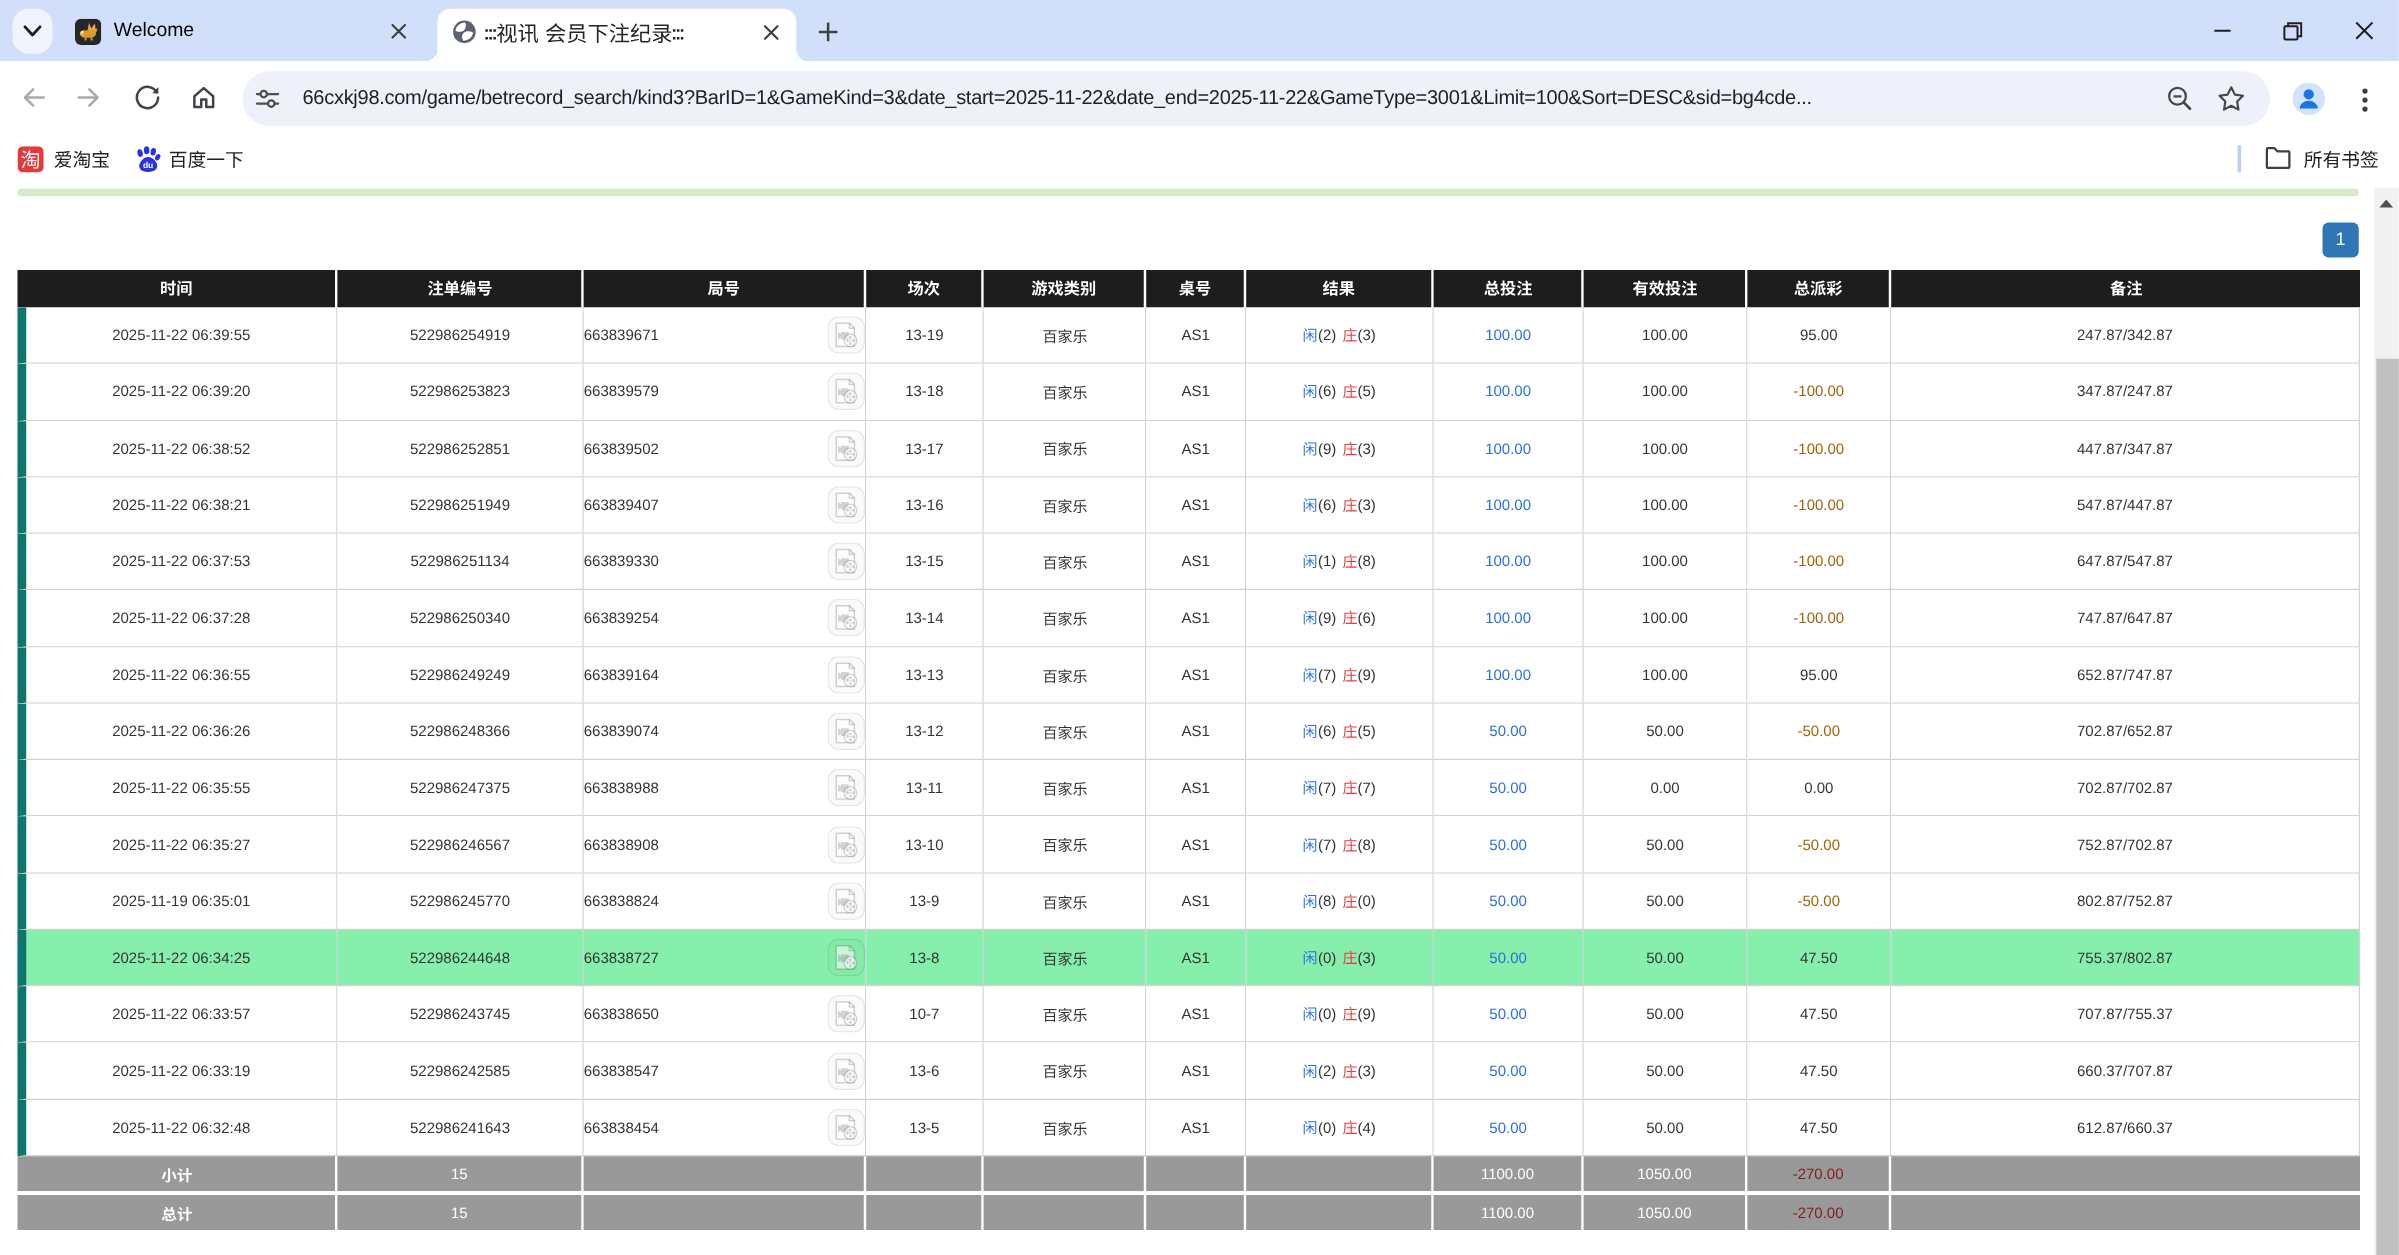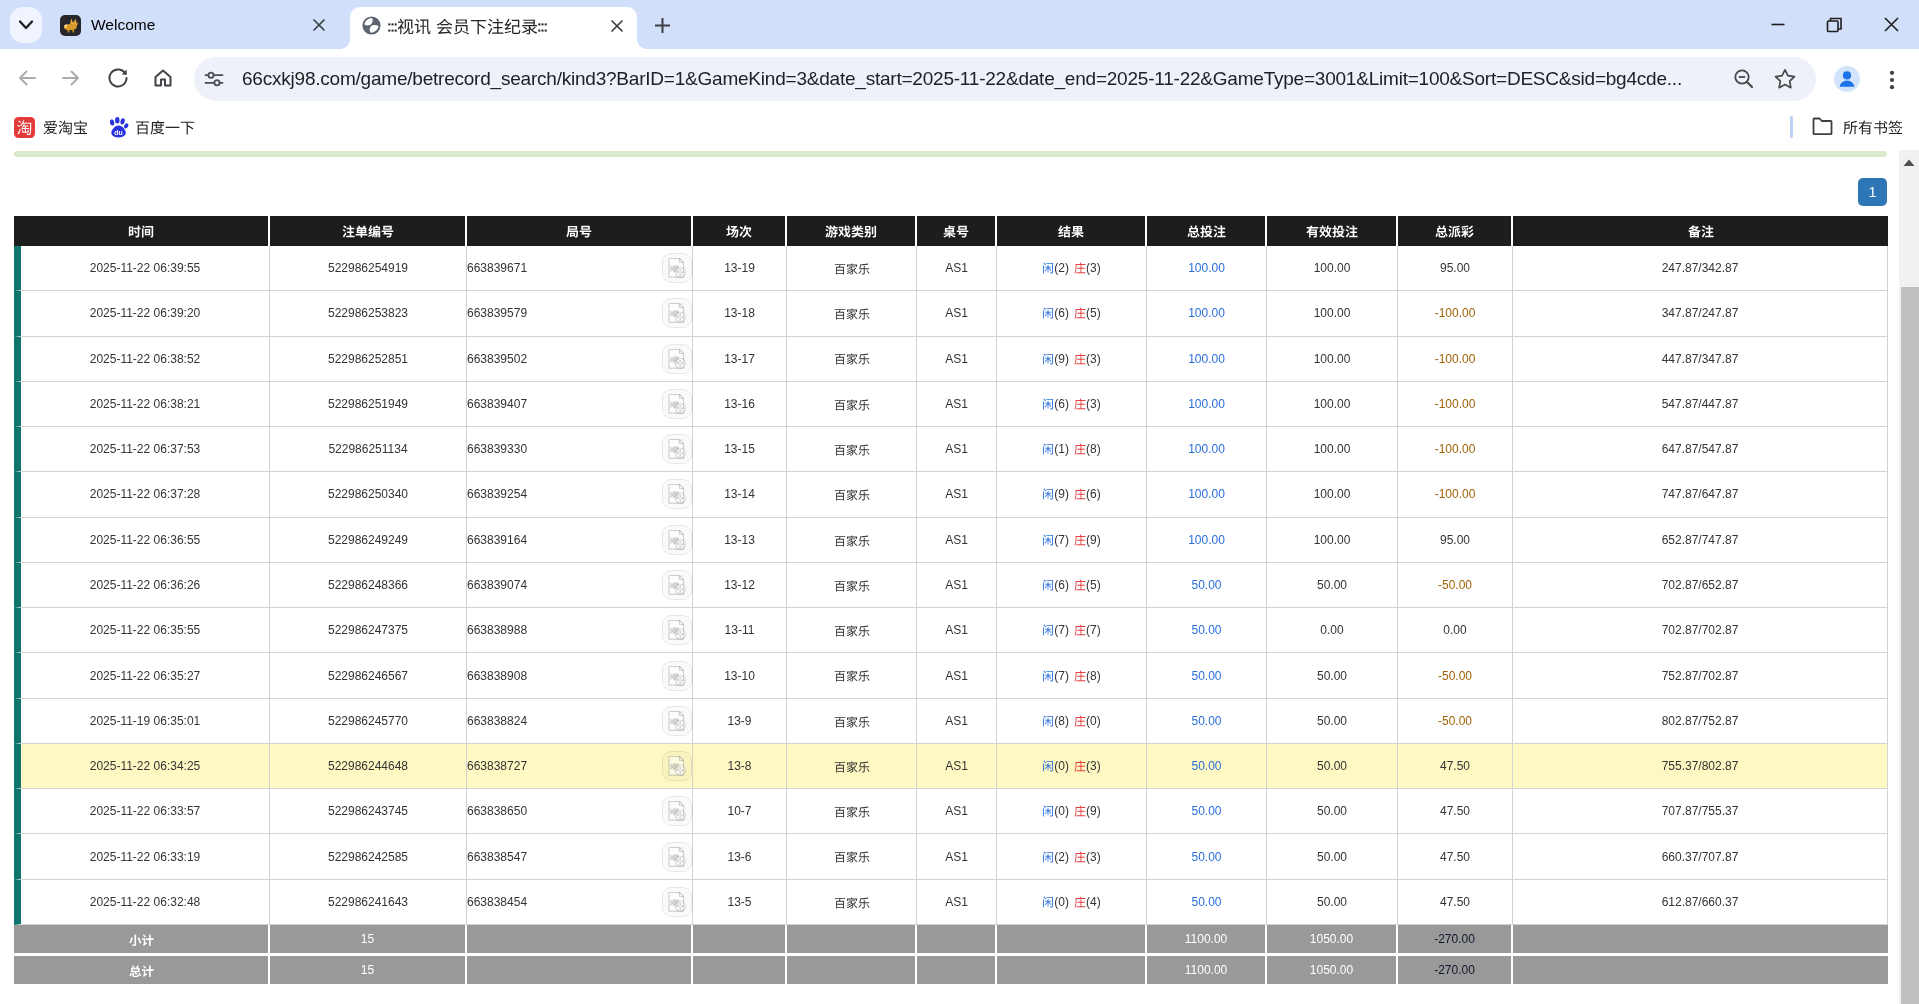--- a/index.html
+++ b/index.html
@@ -9,30 +9,30 @@
 
 #tblwrap{position:absolute;left:14px;top:216px;width:1874px}
 table{border-collapse:separate;border-spacing:0;table-layout:fixed;width:1874px}
 th{background:#1d1d1d;height:30px;border-right:2px solid #fff;padding:0;
    text-align:center;vertical-align:middle}
 th:last-child{border-right:none}
 td{height:45.27px;border-right:1px solid #d2d2d2;border-bottom:1px solid #d2d2d2;
    padding:0;text-align:center;vertical-align:middle;font-size:12px;color:#333;
    background:#fff;overflow:hidden;white-space:nowrap}
 tr td:first-child{border-left:7px solid #0f766e}
-tr.hl td{background:#fef9c3}
+tr.hl td{background:#86efac}
 tr.sum td{background:#999;height:28px;border:none;border-right:2px solid #fff;color:#fff;font-weight:normal}
 tr.sum td:first-child{border-left:none}
 tr.sum td:last-child{border-right:none}
 tr.gap td{background:#fff;height:3px;border:none}
 .ju{display:flex;align-items:center;justify-content:space-between;gap:4px}
 .res{display:flex;align-items:center;justify-content:center}
 .blue{color:#2a6edd}
 .neg{color:#a16207}
-tr.sum td.sumneg{color:#0f172a}
+tr.sum td.sumneg{color:#7f1d1d}
 </style></head><body>
 <div class="abs" style="left:0;top:0;width:1919px;height:49px;background:#d2dffa"></div>
 <div class="abs" style="left:10px;top:7px;width:32px;height:36px;border-radius:13px;background:#f0f4fe"></div>
 <svg class="abs" style="left:18px;top:19px" width="16" height="12" viewBox="0 0 16 12">
     <path d="M2 2.5 L8 9 L14 2.5" fill="none" stroke="#1f1f1f" stroke-width="2.3" stroke-linecap="round" stroke-linejoin="round"></path>
   </svg>
 <svg class="abs" style="left:60px;top:15px" width="21" height="21" viewBox="0 0 21 21">
 <rect x="0" y="0" width="21" height="21" rx="5" fill="#26262b"></rect>
 <path d="M10 9.5 L11.2 3.2 L13 7.8 L15.8 3.8 L16.6 8.5 L18 7 L17.2 10.5 Z" fill="#e8a93c"></path>
 <path d="M3.8 12.2 Q4.4 9.2 8 9.3 L15.5 9 Q17.3 10 16.8 12.2 Q16.2 14.6 12.8 15.1 L7.2 15.1 Q4.4 14.6 3.8 12.2 Z" fill="#d99a2e"></path>
@@ -122,21 +122,21 @@
 <svg class="abs" style="left:204px;top:69px" width="20" height="20" viewBox="0 0 20 20">
 <g stroke="#4a4d51" stroke-width="1.8" stroke-linecap="round" fill="none">
 <line x1="1.5" y1="6.2" x2="4.2" y2="6.2"></line>
       <line x1="9.8" y1="6.2" x2="18.5" y2="6.2"></line>
 <circle cx="7" cy="6.2" r="2.6"></circle>
 <line x1="1.5" y1="13.8" x2="10.2" y2="13.8"></line>
       <line x1="15.8" y1="13.8" x2="18.5" y2="13.8"></line>
 <circle cx="13" cy="13.8" r="2.6"></circle>
 </g>
   </svg>
-<div class="abs" style="left:242px;top:57px;height:44px;display:flex;align-items:center;font-size:19px;letter-spacing:-0.22px;color:#202124;white-space:nowrap">66cxkj98.com/game/betrecord_search/kind3?BarID=1&amp;GameKind=3&amp;date_start=2025-11-22&amp;date_end=2025-11-22&amp;GameType=3001&amp;Limit=100&amp;Sort=DESC&amp;sid=bg4cde...</div>
+<div class="abs" style="left:242px;top:57px;height:44px;display:flex;align-items:center;font-size:16px;letter-spacing:-0.22px;color:#202124;white-space:nowrap">66cxkj98.com/game/betrecord_search/kind3?BarID=1&amp;GameKind=3&amp;date_start=2025-11-22&amp;date_end=2025-11-22&amp;GameType=3001&amp;Limit=100&amp;Sort=DESC&amp;sid=bg4cde...</div>
 <svg class="abs" style="left:1733px;top:68px" width="22" height="22" viewBox="0 0 22 22">
 <circle cx="9" cy="9" r="6.7" fill="none" stroke="#474747" stroke-width="1.8"></circle>
 <line x1="5.8" y1="9" x2="12.2" y2="9" stroke="#474747" stroke-width="1.8"></line>
 <line x1="14" y1="14" x2="19" y2="19" stroke="#474747" stroke-width="2.1" stroke-linecap="round"></line>
   </svg>
 <svg class="abs" style="left:1774px;top:68px" width="22" height="22" viewBox="0 0 22 22">
 <path d="M11 1.8 L13.9 7.7 L20.4 8.6 L15.7 13.2 L16.8 19.7 L11 16.6 L5.2 19.7 L6.3 13.2 L1.6 8.6 L8.1 7.7 Z" fill="none" stroke="#474747" stroke-width="1.7" stroke-linejoin="round"></path>
   </svg>
 <svg class="abs" style="left:1834px;top:66px" width="26" height="26" viewBox="0 0 26 26">
 <circle cx="13" cy="13" r="13" fill="#d3e3fc"></circle>

